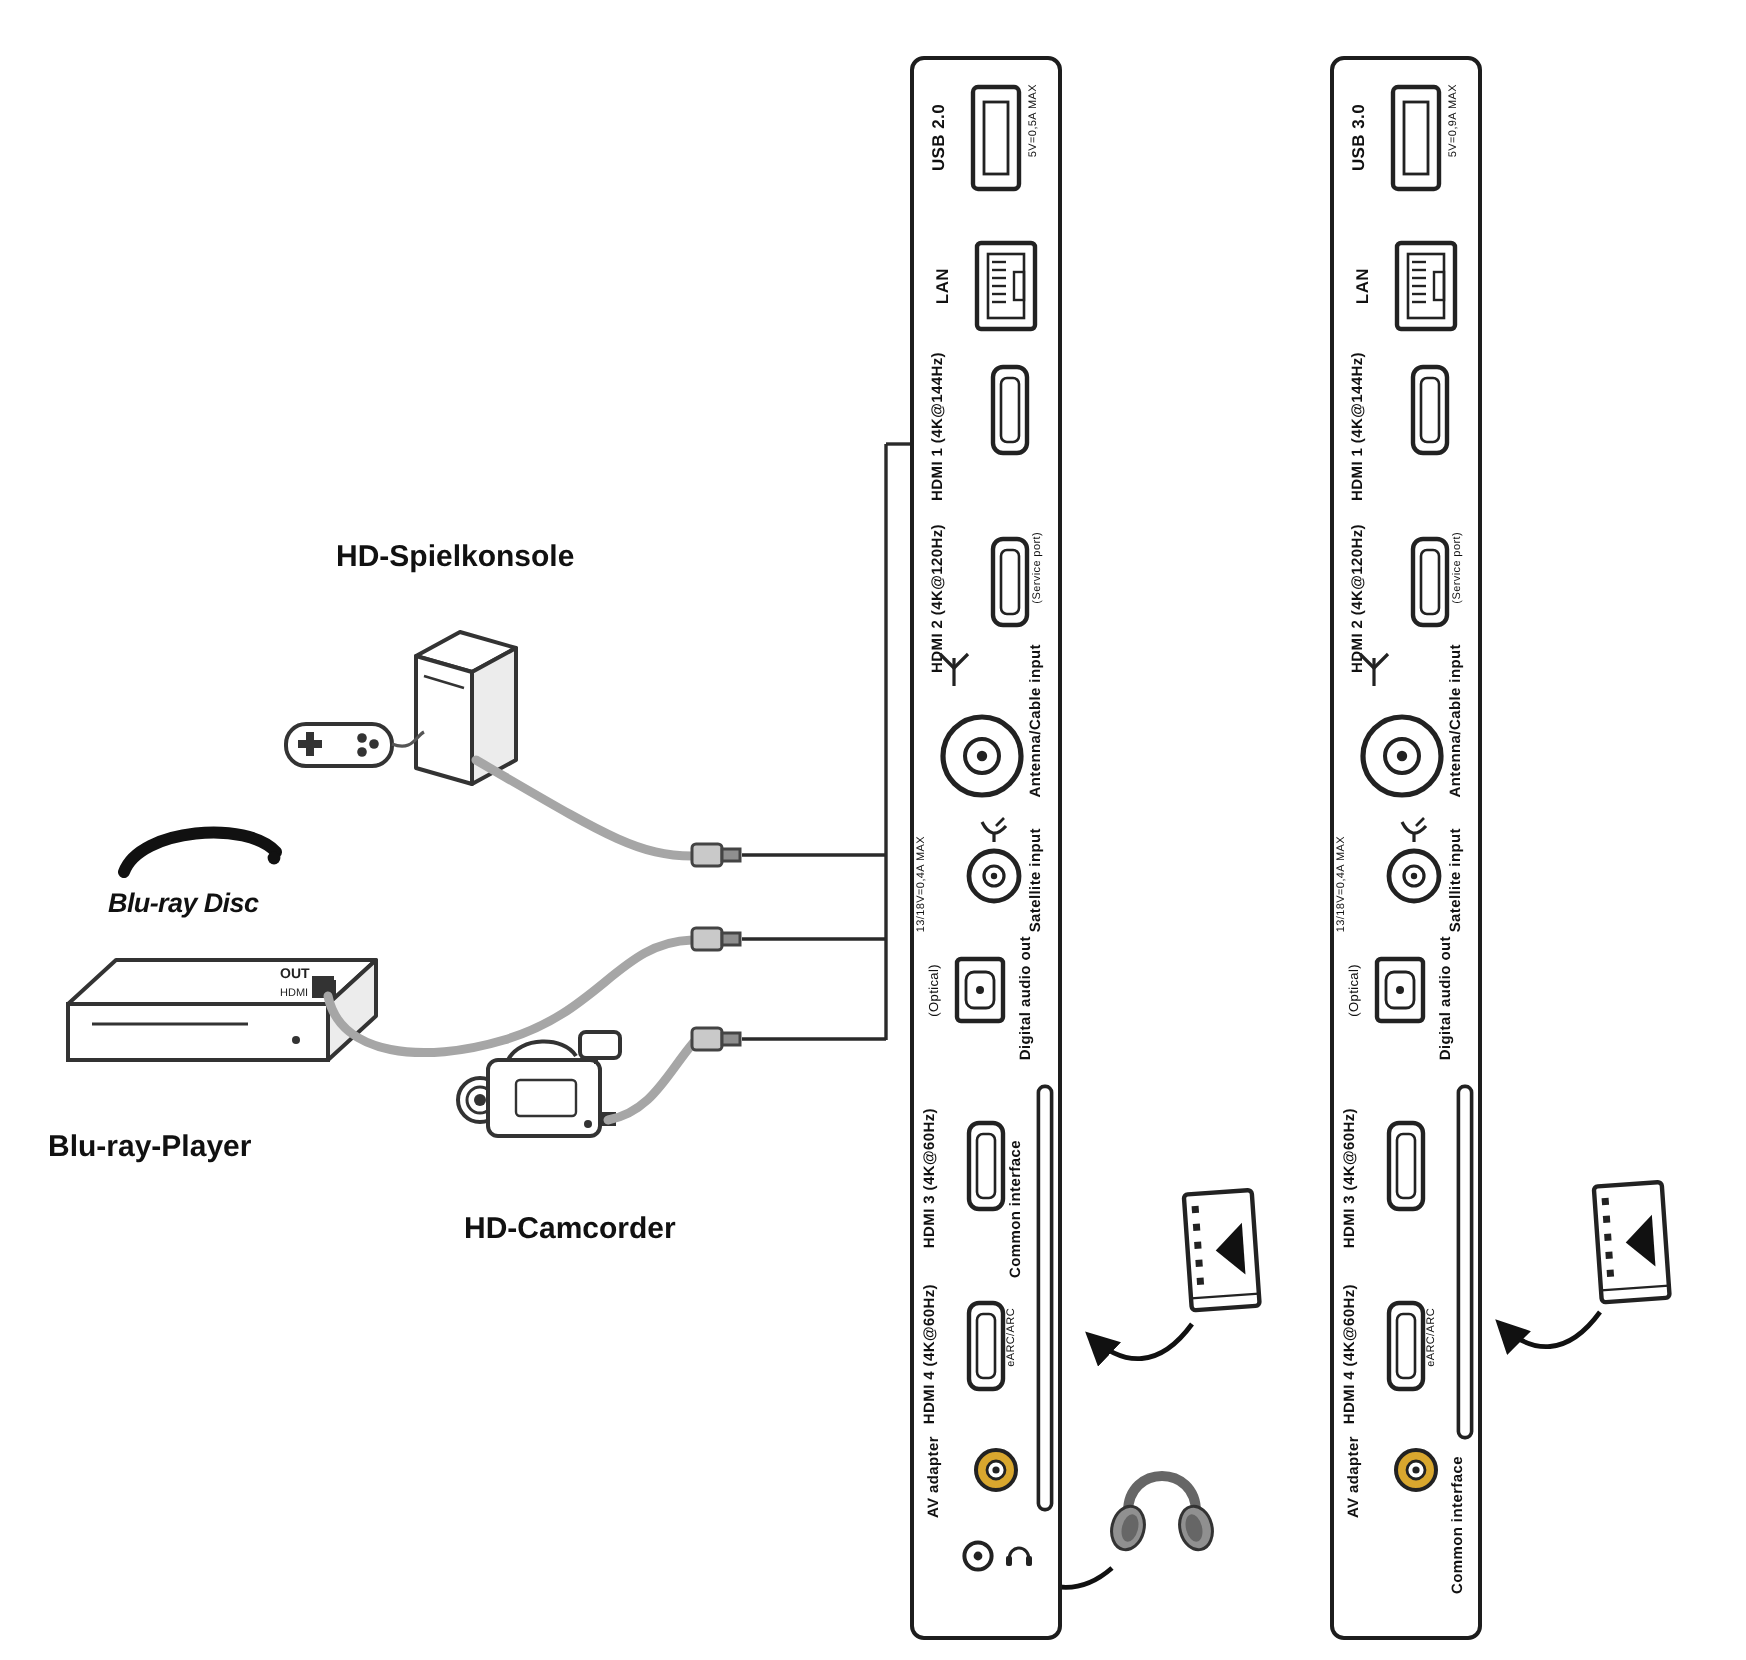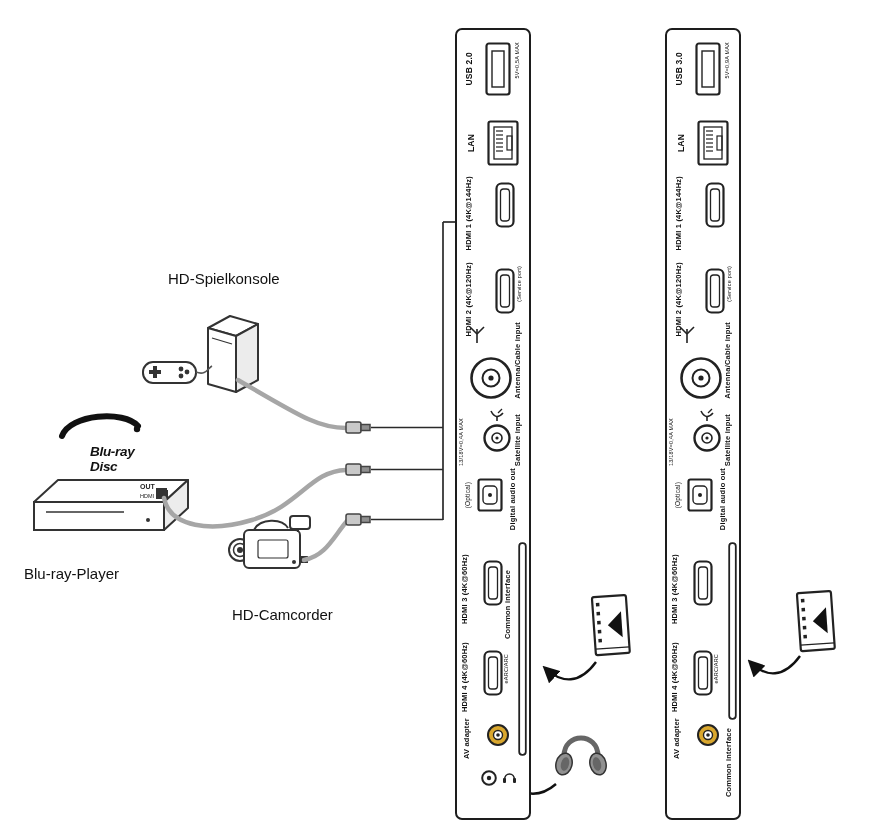--- a/index.html
+++ b/index.html
@@ -4,21 +4,21 @@
 <style>
   * { margin:0; padding:0; box-sizing:border-box; }
   html,body { width:873px; height:830px; background:#ffffff; font-family:"Liberation Sans", sans-serif; position:relative; overflow:hidden; }
   .panel { position:absolute; width:76px; height:792px; border:2px solid #1d1d1d; border-radius:7px; background:#fff; }
   .vtext { position:absolute; writing-mode:vertical-rl; transform:rotate(180deg); white-space:nowrap; color:#111; line-height:1; letter-spacing:.2px; }
   .b { font-weight:bold; }
   .f5 { font-size:5.5px; }
   .f6 { font-size:6.5px; }
   .f7 { font-size:7.5px; }
   .f8 { font-size:8.5px; }
-  .dev-label { position:absolute; font-size:15px; color:#111; }
+  .dev-label { position:absolute; font-size:15px; color:#111;font-weight:bold; }
   .icon { position:absolute; overflow:visible; }
   .overlay { position:absolute; left:0; top:0; }
   .cable { stroke:#a6a6a6; stroke-width:4.5; fill:none; stroke-linecap:round; }
   .thin { stroke:#555; stroke-width:1.6; fill:none; }
   .buswire { stroke:#2a2a2a; stroke-width:1.7; fill:none; }
   .arrow { stroke:#111; stroke-width:2.4; fill:none; }
   .logo-text { font-weight:bold; font-style:italic; font-size:13.5px; color:#111; letter-spacing:-.3px; }
   svg text { font-family:"Liberation Sans", sans-serif; }
 </style>
 </head>
@@ -40,21 +40,21 @@
   <circle cx="41" cy="17" r="2.4" fill="#333"></circle>
   <circle cx="47" cy="20" r="2.4" fill="#333"></circle>
   <circle cx="41" cy="24" r="2.4" fill="#333"></circle>
 </svg>
 
 <div class="icon" style="left:48px; top:408px; width:100px; height:58px;">
   <svg style="position:absolute; left:0; top:0;" width="100" height="34">
     <path d="M14,28 C22,6 76,2 90,18" stroke="#111" stroke-width="6" fill="none" stroke-linecap="round"></path>
     <circle cx="89" cy="21" r="3.2" fill="#111"></circle>
   </svg>
-  <div class="logo-text" style="position:absolute; left:6px; top:36px;margin-left:36px;">Blu-ray Disc</div>
+  <div class="logo-text" style="position:absolute; left:6px; top:36px;">Blu-ray Disc</div>
 </div>
 
 <svg class="icon" style="left:28px; top:468px;" width="170" height="80">
   <polygon points="6,34 30,12 160,12 136,34" fill="#fff" stroke="#333" stroke-width="2" stroke-linejoin="round"></polygon>
   <rect x="6" y="34" width="130" height="28" fill="#fff" stroke="#333" stroke-width="2"></rect>
   <polygon points="136,34 160,12 160,40 136,62" fill="#ececec" stroke="#333" stroke-width="2" stroke-linejoin="round"></polygon>
   <line x1="18" y1="44" x2="96" y2="44" stroke="#333" stroke-width="1.4"></line>
   <circle cx="120" cy="52" r="2" fill="#333"></circle>
   <rect x="128" y="20" width="11" height="7" fill="#333"></rect>
   <text x="112" y="21" font-size="7" font-weight="bold" fill="#222">OUT</text>

